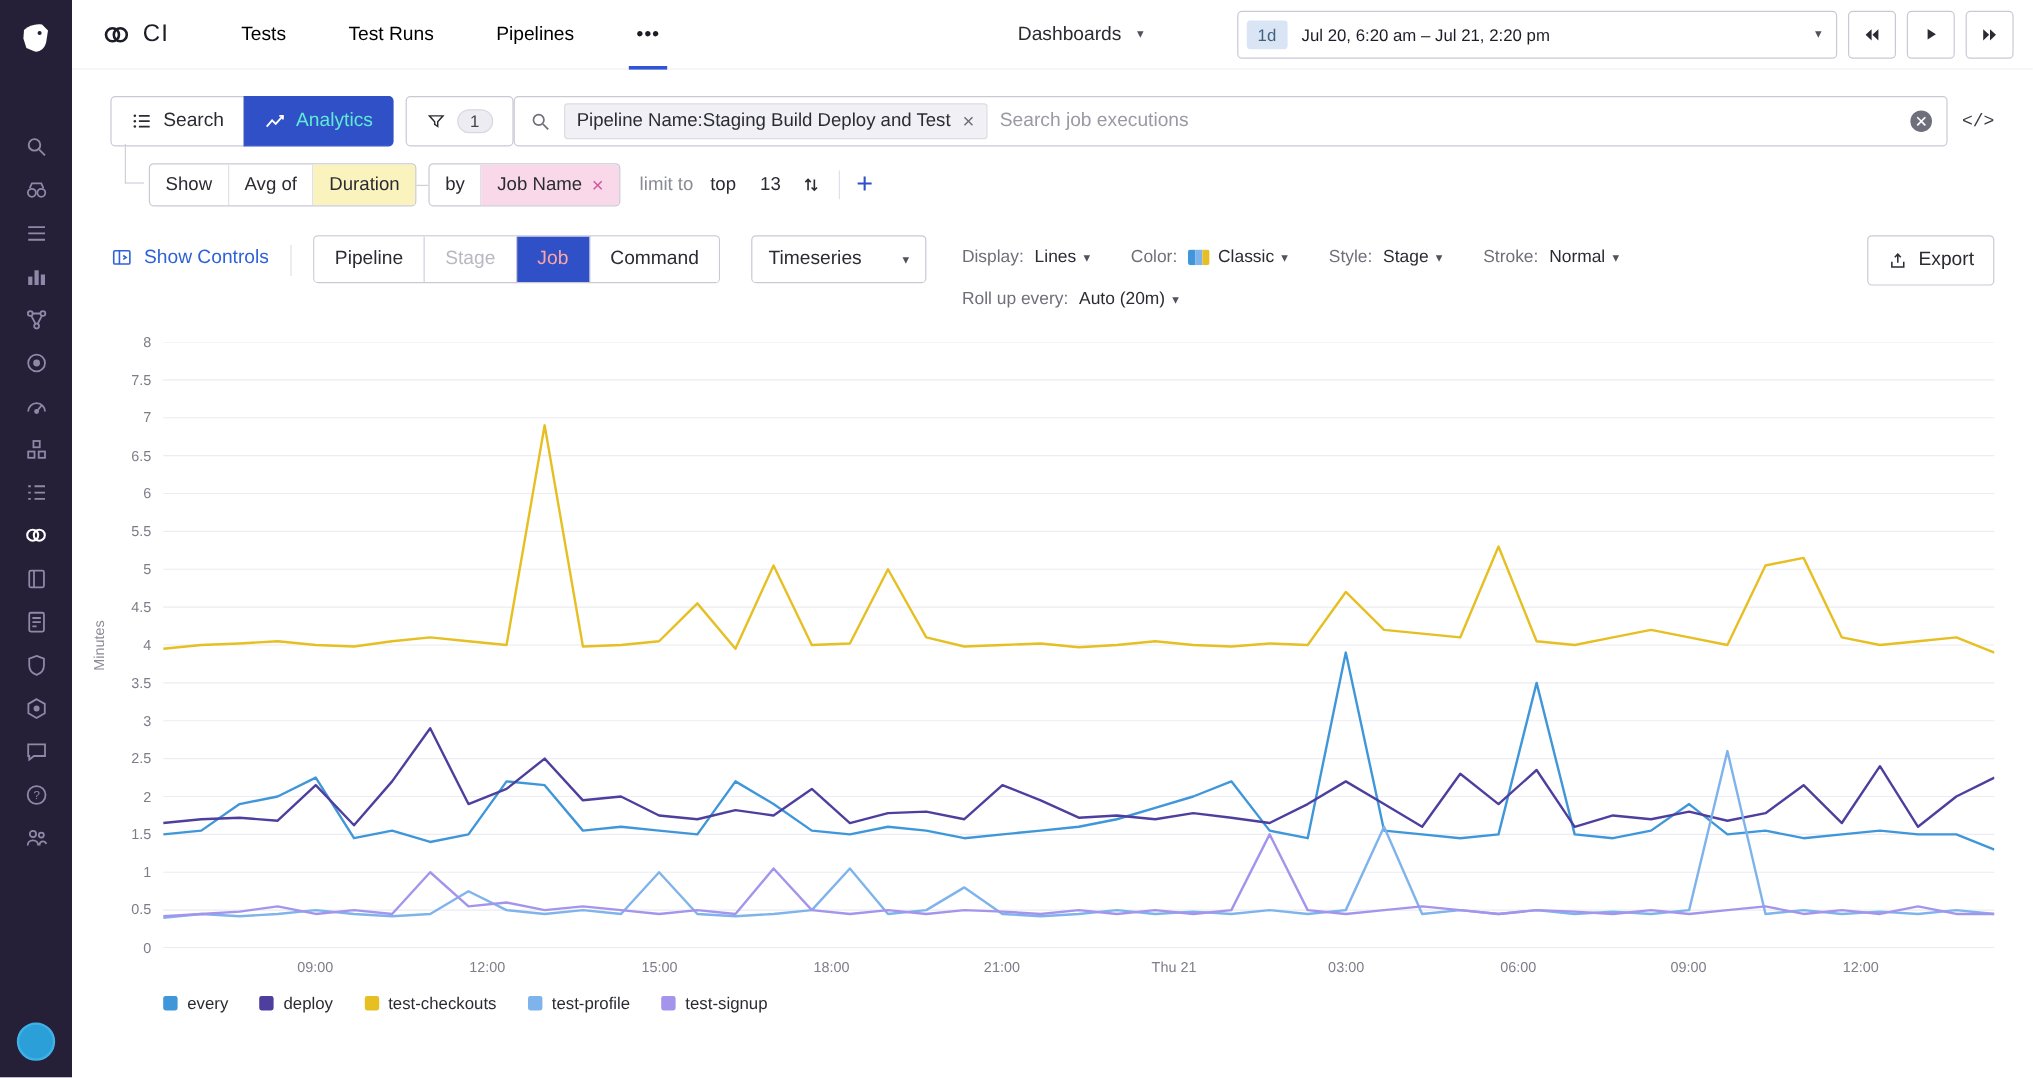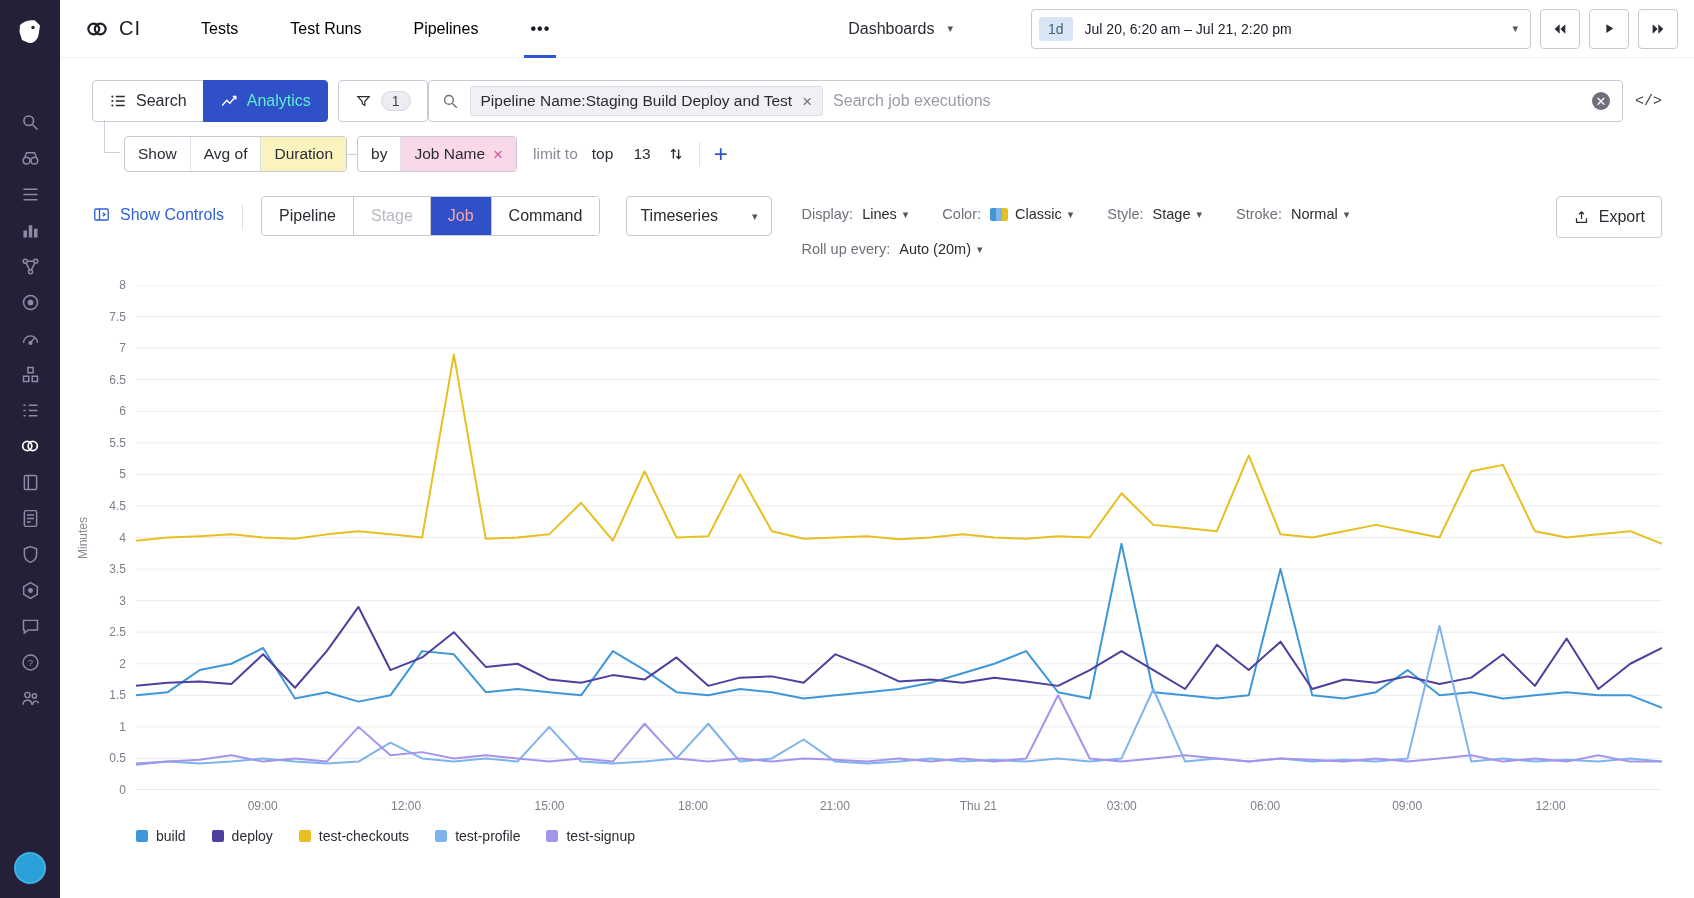--- a/index.html
+++ b/index.html
@@ -463,21 +463,21 @@
             <div class="xtick" style="left: 45.8%;">21:00</div>
             <div class="xtick" style="left: 55.2%;">Thu 21</div>
             <div class="xtick" style="left: 64.6%;">03:00</div>
             <div class="xtick" style="left: 74%;">06:00</div>
             <div class="xtick" style="left: 83.3%;">09:00</div>
             <div class="xtick" style="left: 92.7%;">12:00</div>
           </div>
         <div class="legend" id="legend">
             <div class="legend-item">
               <span class="legend-swatch" style="background: rgb(63, 151, 217);"></span>
-              <span>build</span>
+              <span>every</span>
             </div>
             <div class="legend-item">
               <span class="legend-swatch" style="background: rgb(78, 63, 158);"></span>
               <span>deploy</span>
             </div>
             <div class="legend-item">
               <span class="legend-swatch" style="background: rgb(230, 191, 34);"></span>
               <span>test-checkouts</span>
             </div>
             <div class="legend-item">

